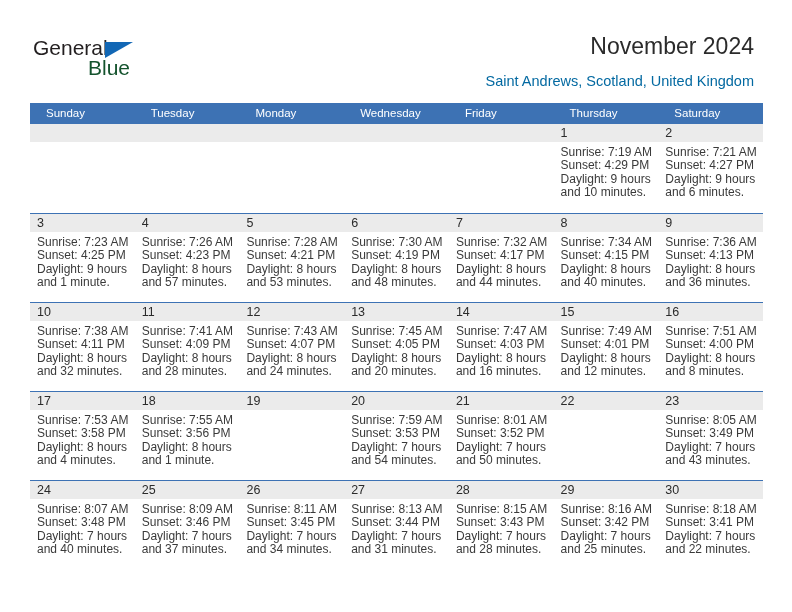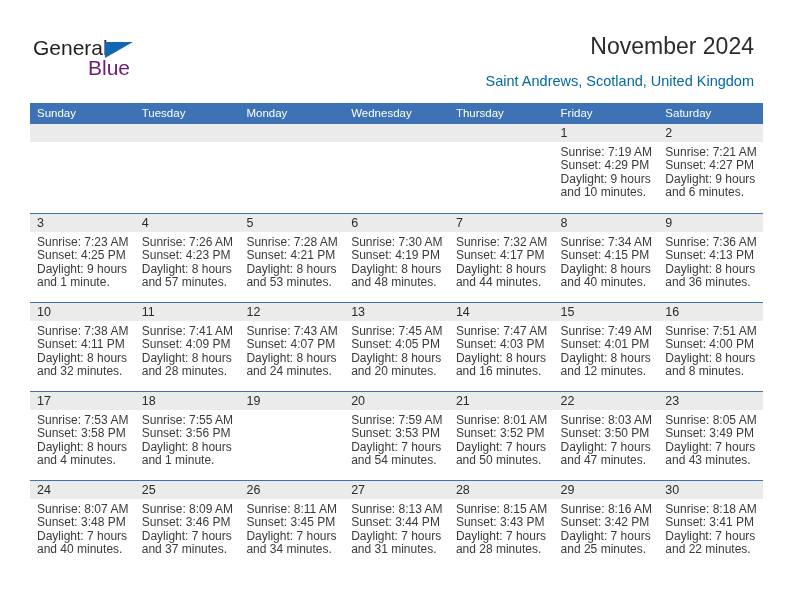--- a/index.html
+++ b/index.html
@@ -51,21 +51,21 @@
     width: 0;
     height: 0;
     border-left: 28px solid #1267b5;
     border-bottom: 16px solid transparent;
   }
   .logo-blue {
     position: absolute;
     left: 55px;
     top: 20px;
     font-size: 21px;
-    color: #701a75;
+    color: #14532d;
     font-family: "Liberation Sans", sans-serif;
   }
   .title-block {
     position: absolute;
     right: 38px;
     top: 30px;
     text-align: right;
   }
   .cal-title {
     font-size: 23px;
@@ -93,21 +93,21 @@
   .dow-row {
     display: flex;
     background: #3d72b4;
     height: 21px;
   }
   .dow-cell {
     flex: 1 1 0;
     color: #ffffff;
     font-size: 11.5px;
     line-height: 21px;
-    padding-left: 7px;
+    padding-left: 16px;
     box-sizing: border-box;
     white-space: nowrap;
   }
   .week-row {
     display: flex;
     border-top: 1.4px solid #3d72b4;
     height: 89px;
     box-sizing: border-box;
   }
   .week-row:first-of-type {
@@ -164,22 +164,22 @@
 
   </div>
 
   <div class="calendar">
 
     <div class="dow-row">
       <div class="dow-cell">Sunday</div>
       <div class="dow-cell">Tuesday</div>
       <div class="dow-cell">Monday</div>
       <div class="dow-cell">Wednesday</div>
+      <div class="dow-cell">Friday</div>
       <div class="dow-cell">Thursday</div>
-      <div class="dow-cell">Friday</div>
       <div class="dow-cell">Saturday</div>
     </div>
 
     <div id="weeks-container">
         <div class="week-row">
           <div class="day-cell empty">
             <div class="day-num"></div>
           </div>
           <div class="day-cell empty">
             <div class="day-num"></div>
@@ -357,25 +357,20 @@
           <div class="day-cell">
             <div class="day-num">21</div>
             <div class="day-info">
               <div>Sunrise: 8:01 AM</div>
               <div>Sunset: 3:52 PM</div>
               <div class="dl">Daylight: 7 hours and 50 minutes.</div>
             </div>
           </div>
           <div class="day-cell">
             <div class="day-num">22</div>
-            <div class="day-info">
-              <div>Sunrise: 8:03 AM</div>
-              <div>Sunset: 3:50 PM</div>
-              <div class="dl">Daylight: 7 hours and 47 minutes.</div>
-            </div>
           </div>
           <div class="day-cell">
             <div class="day-num">23</div>
             <div class="day-info">
               <div>Sunrise: 8:05 AM</div>
               <div>Sunset: 3:49 PM</div>
               <div class="dl">Daylight: 7 hours and 43 minutes.</div>
             </div>
           </div>
         </div>

